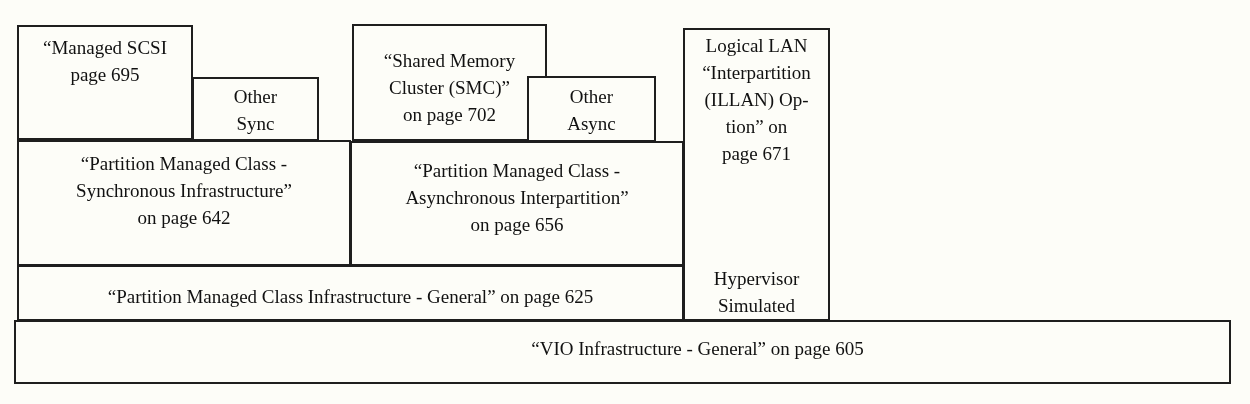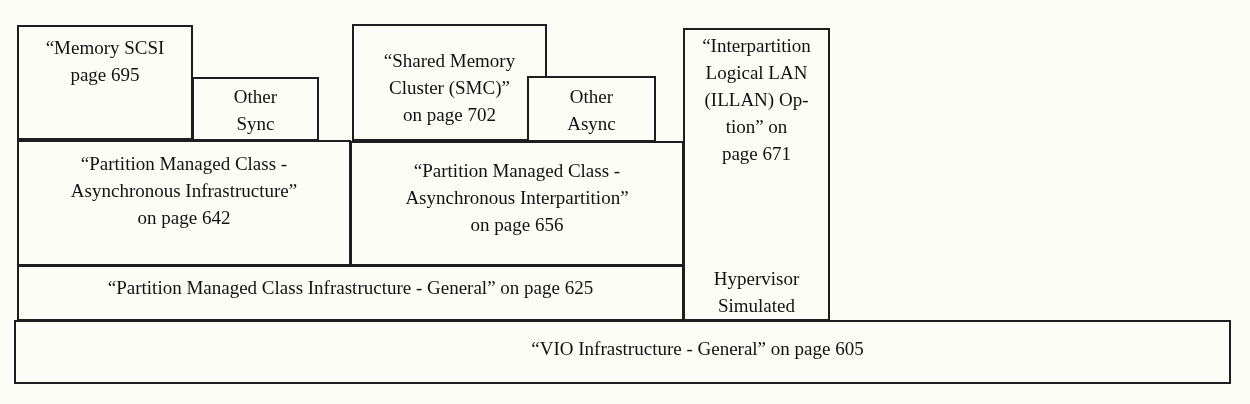--- a/index.html
+++ b/index.html
@@ -28,30 +28,30 @@
   .line { white-space: nowrap; }
 
   #vscsi       { left: 17px;  top: 25px;  width: 176px;  height: 115px; padding-top: 7px;  z-index: 3; }
   #other-sync  { left: 192px; top: 77px;  width: 127px;  height: 64px;  padding-top: 4px;  z-index: 3; }
   #pmc-sync    { left: 17px;  top: 140px; width: 334px;  height: 126px; padding-top: 8px;  z-index: 2; }
   #smc         { left: 352px; top: 24px;  width: 195px;  height: 117px; padding-top: 21px;  z-index: 3; }
   #other-async { left: 527px; top: 76px;  width: 129px;  height: 66px;  padding-top: 5px;  z-index: 3; }
   #pmc-async   { left: 350px; top: 141px; width: 334px;  height: 125px; padding-top: 14px; z-index: 2; }
   #illan       { left: 683px; top: 28px;  width: 147px;  height: 293px; padding-top: 2px;  z-index: 3; }
   #illan .group-bottom { margin-top: 98px; }
-  #pmc-general { left: 17px;  top: 265px; width: 667px;  height: 56px;  padding-top: 7px;  z-index: 1; }
+  #pmc-general { left: 17px;  top: 265px; width: 667px;  height: 56px;  padding-top: 16px;  z-index: 1; }
   #vio-general { left: 14px;  top: 320px; width: 1217px; height: 64px;  padding-top: 13px; padding-left: 150px; z-index: 0; }
 </style>
 </head>
 <body>
 
 <div id="canvas">
 
   <div class="box" id="vscsi">
-    <div class="line">“Memory SCSI</div>
+    <div class="line">“Managed SCSI</div>
     <div class="line">page 695</div>
   </div>
 
   <div class="box" id="other-sync">
     <div class="line">Other</div>
     <div class="line">Sync</div>
   </div>
 
   <div class="box" id="smc">
     <div class="line">“Shared Memory</div>
@@ -59,35 +59,35 @@
     <div class="line">on page 702</div>
   </div>
 
   <div class="box" id="other-async">
     <div class="line">Other</div>
     <div class="line">Async</div>
   </div>
 
   <div class="box" id="illan">
     <div class="group-top">
+      <div class="line">Logical LAN</div>
       <div class="line">“Interpartition</div>
-      <div class="line">Logical LAN</div>
       <div class="line">(ILLAN) Op-</div>
       <div class="line">tion” on</div>
       <div class="line">page 671</div>
     </div>
     <div class="group-bottom">
       <div class="line">Hypervisor</div>
       <div class="line">Simulated</div>
     </div>
   </div>
 
   <div class="box" id="pmc-sync">
     <div class="line">“Partition Managed Class -</div>
-    <div class="line">Asynchronous Infrastructure”</div>
+    <div class="line">Synchronous Infrastructure”</div>
     <div class="line">on page 642</div>
   </div>
 
   <div class="box" id="pmc-async">
     <div class="line">“Partition Managed Class -</div>
     <div class="line">Asynchronous Interpartition”</div>
     <div class="line">on page 656</div>
   </div>
 
   <div class="box" id="pmc-general">

